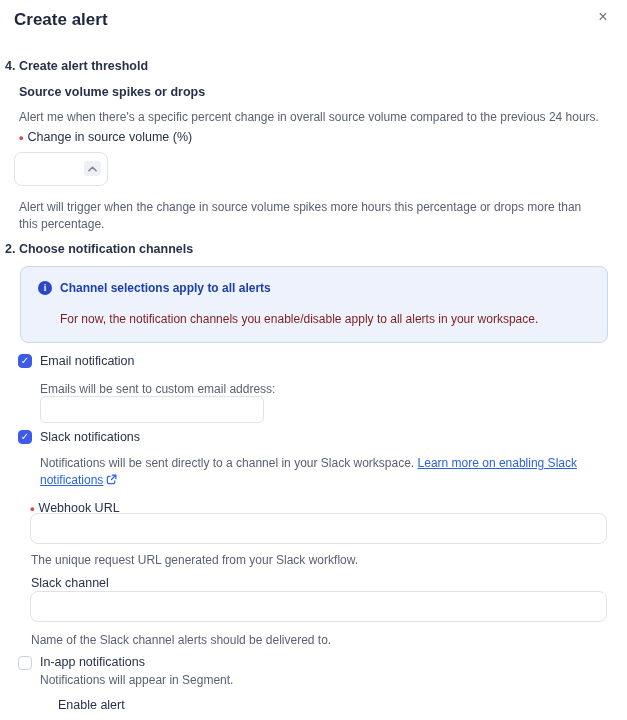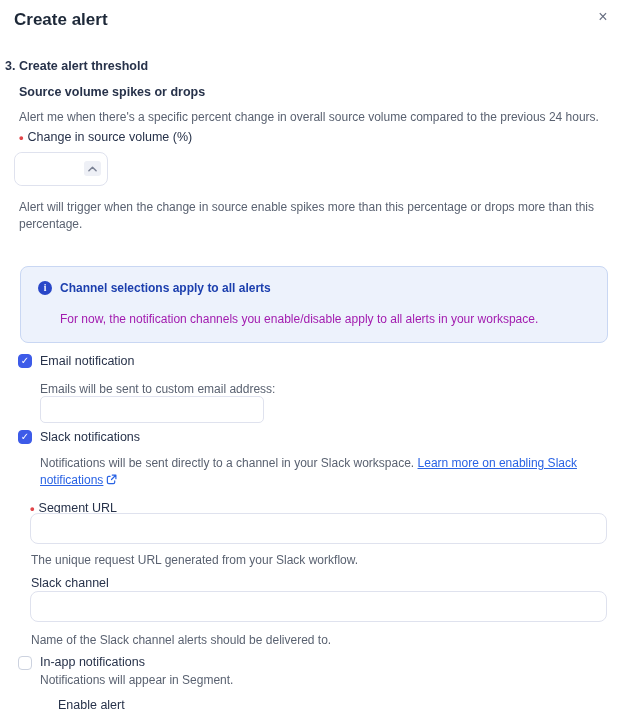--- a/index.html
+++ b/index.html
@@ -45,66 +45,67 @@
   .ext-icon{display:inline-block;vertical-align:-1px;margin-left:3px;}
 </style>
 </head>
 <body>
 
 <div id="dialog">
 
   <div class="abs title" style="left:14px;top:10px;">Create alert</div>
   <button class="abs close-btn" style="left:592px;top:6px;">×</button>
 
-  <div class="abs h-num" style="left:5px;top:59px;">3. Create alert threshold</div>
+  <div class="abs h-num" style="left:5px;top:59px;">4. Create alert threshold</div>
   <div class="abs h-sub" style="left:19px;top:85px;">Source volume spikes or drops</div>
   <div class="abs body-txt" style="left:19px;top:109px;width:595px;">Alert me when there's a specific percent change in overall source volume compared to the previous 24 hours.</div>
 
   <div class="abs req-row" style="left:19px;top:130px;">
     <span class="req">•</span>
     <span class="lbl">Change in source volume (%)</span>
   </div>
 
   <div class="abs num-wrap" style="left:14px;top:152px;">
     <input type="text" value="" style="">
     <div class="stepper">
       <svg width="9" height="6" viewBox="0 0 10 6">
           <path d="M1 5L5 1l4 4" fill="none" stroke="#7a8194" stroke-width="1.6" stroke-linecap="round" stroke-linejoin="round"></path>
         </svg>
     </div>
   </div>
 
-  <div class="abs body-txt" style="left:19px;top:199px;width:584px;">Alert will trigger when the change in source enable spikes more than this percentage or drops more than this percentage.</div>
+  <div class="abs body-txt" style="left:19px;top:199px;width:584px;">Alert will trigger when the change in source volume spikes more hours this percentage or drops more than this percentage.</div>
 
+  <div class="abs h-num" style="left:5px;top:242px;">2. Choose notification channels</div>
 
   <div class="abs banner" style="left:20px;top:266px;width:588px;height:77px;">
     <div class="abs info-circle" style="left:17px;top:14px;">i</div>
     <div class="abs banner-title" style="left:39px;top:14px;">Channel selections apply to all alerts</div>
-    <div class="abs body-txt" style="left:39px;top:44px;width:530px;color:#a21caf;">For now, the notification channels you enable/disable apply to all alerts in your workspace.</div>
+    <div class="abs body-txt" style="left:39px;top:44px;width:530px;color:#7f1d1d;">For now, the notification channels you enable/disable apply to all alerts in your workspace.</div>
   </div>
 
   <div class="abs cb on" style="left:18px;top:354px;"></div>
   <div class="abs lbl" style="left:40px;top:354px;">Email notification</div>
   <div class="abs body-txt" style="left:40px;top:381px;">Emails will be sent to custom email address:</div>
   <input class="abs inp" style="left: 40px; top: 396px; width: 224px; height: 27px; border-radius: 5px;" type="text" value="">
 
   <div class="abs cb on" style="left:18px;top:430px;"></div>
   <div class="abs lbl" style="left:40px;top:430px;">Slack notifications</div>
 
   <div class="abs body-txt" style="left:40px;top:455px;width:560px;">
     <span>Notifications will be sent directly to a channel in your Slack workspace.</span>
     <a class="link"><span>Learn more on enabling Slack notifications</span><span class="ext-icon"><svg width="11" height="11" viewBox="0 0 12 12">
             <path d="M4.5 2.5H3A1.5 1.5 0 0 0 1.5 4v5A1.5 1.5 0 0 0 3 10.5h5A1.5 1.5 0 0 0 9.5 9V7.5" fill="none" stroke="#2a63e4" stroke-width="1.3" stroke-linecap="round"></path>
             <path d="M6.8 1.2h4v4M10.6 1.4L6 6" fill="none" stroke="#2a63e4" stroke-width="1.3" stroke-linecap="round" stroke-linejoin="round"></path>
           </svg></span></a>
   </div>
 
   <div class="abs req-row" style="left:30px;top:501px;">
     <span class="req">•</span>
-    <span class="lbl">Segment URL</span>
+    <span class="lbl">Webhook URL</span>
   </div>
   <input class="abs inp" style="left: 30px; top: 513px; width: 577px; height: 31px;" type="text" value="">
   <div class="abs body-txt" style="left:31px;top:552px;">The unique request URL generated from your Slack workflow.</div>
 
   <div class="abs lbl" style="left:31px;top:576px;">Slack channel</div>
   <input class="abs inp" style="left: 30px; top: 591px; width: 577px; height: 31px;" type="text" value="">
   <div class="abs body-txt" style="left:31px;top:632px;">Name of the Slack channel alerts should be delivered to.</div>
 
   <div class="abs cb" style="left:18px;top:656px;"></div>
   <div class="abs lbl" style="left:40px;top:655px;">In-app notifications</div>

